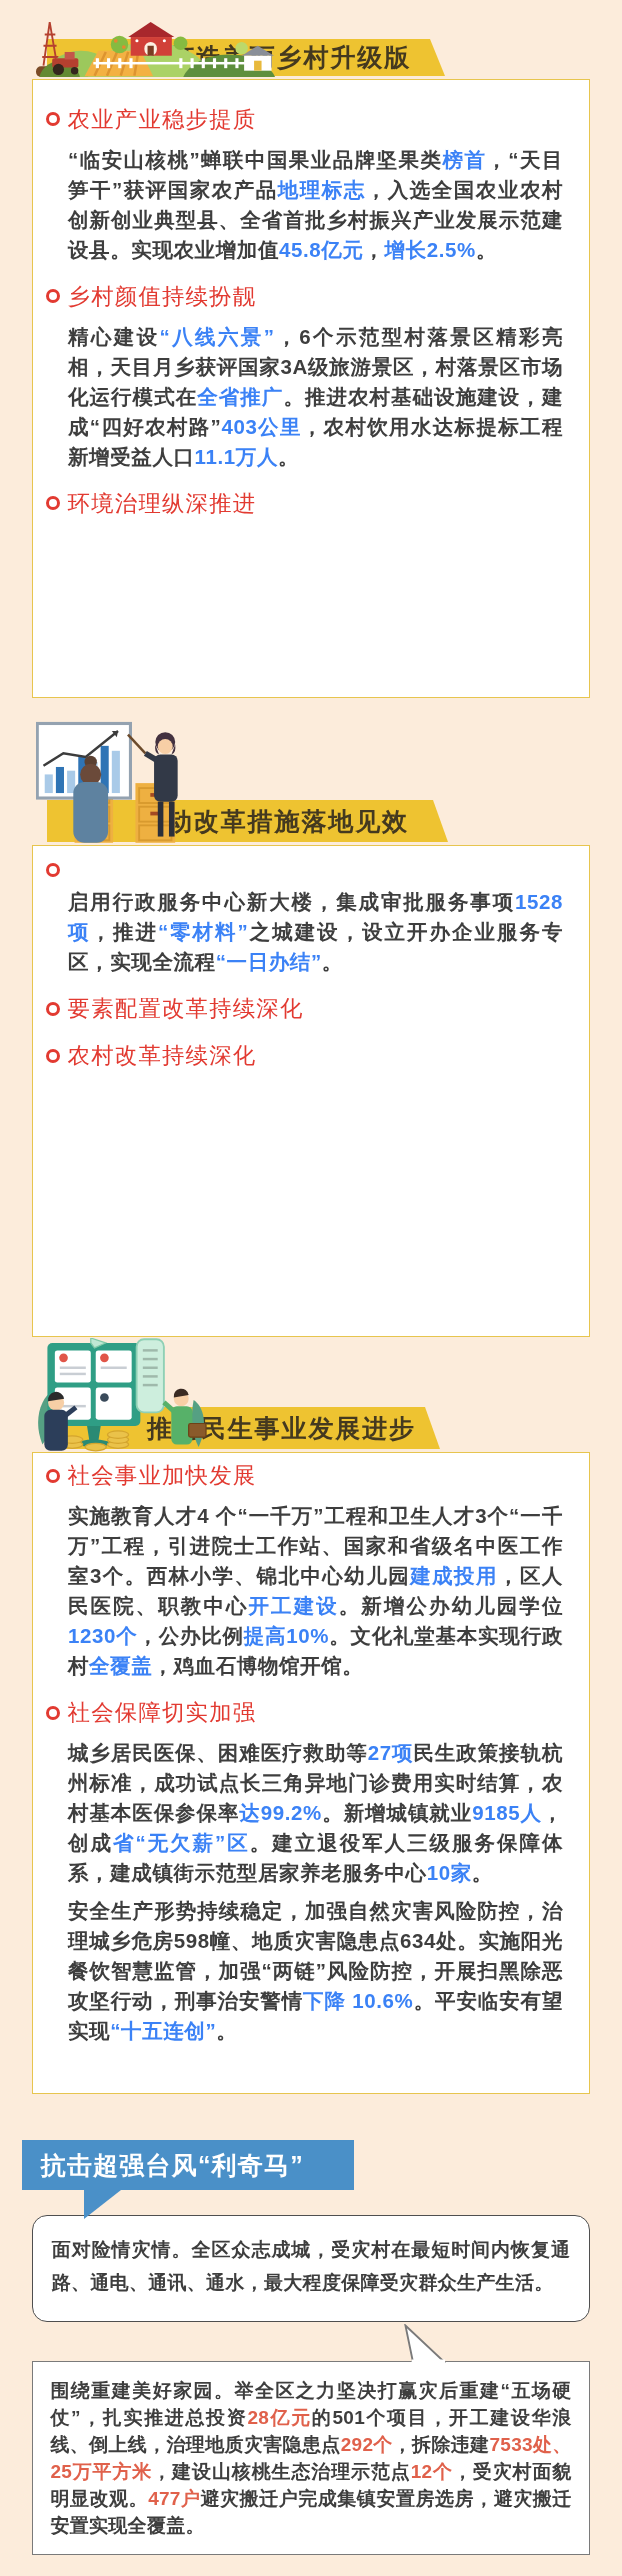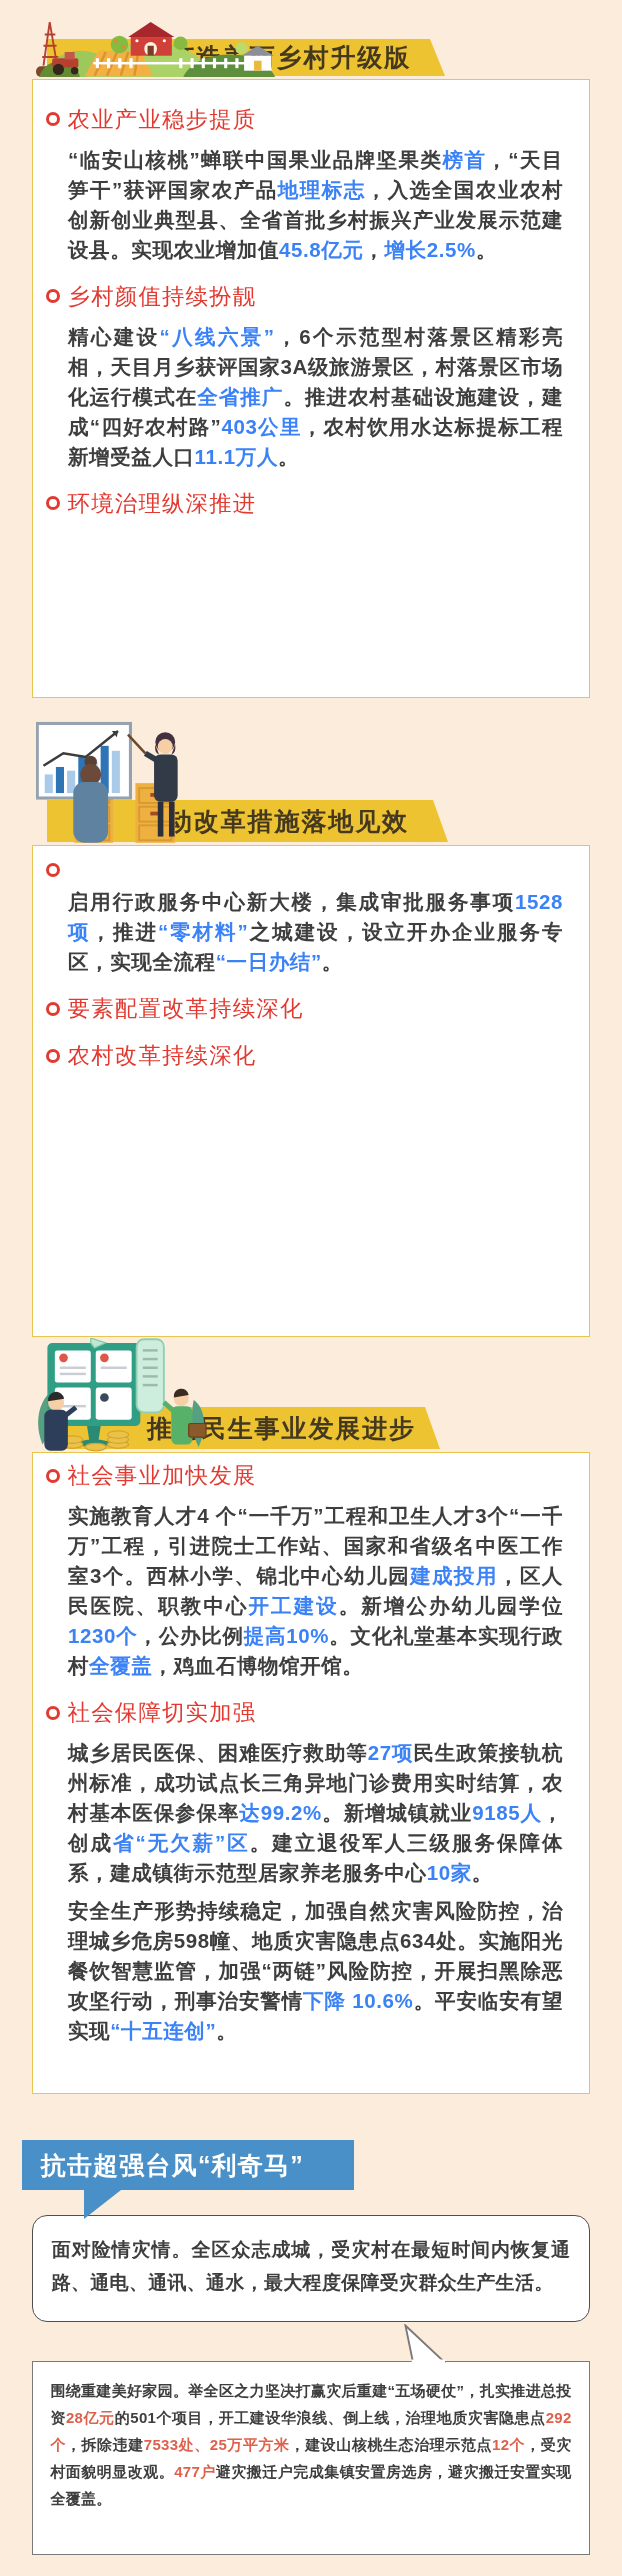--- a/index.html
+++ b/index.html
@@ -52,21 +52,21 @@
     position:absolute; left:32px; top:2215px; width:558px; height:107px;
     background:#ffffff; border:1.9px solid #4f4f4f; border-radius:15px;
     box-sizing:border-box; padding:17.4px 18.7px;
     font-size:19px; line-height:33px; letter-spacing:0.3px; font-weight:600; color:#3e3e3e;
     text-align:justify;
   }
   .rebuild-box{
     position:absolute; left:32px; top:2361px; width:558px; height:194px;
     background:#ffffff; border:1.9px solid #7a7a7a;
     box-sizing:border-box; padding:15px 17.4px;
-    font-size:15px; line-height:27px; letter-spacing:0.3px; font-weight:600; color:#3e3e3e;
+    font-size:19px; line-height:27px; letter-spacing:0.3px; font-weight:600; color:#3e3e3e;
     text-align:justify;
   }
   .tail2{position:absolute; left:398px; top:2324px; z-index:2;}
 </style>
 </head>
 <body>
 
 <div class="page">
 
   <svg class="illus" style="left:36px; top:17.4px;" width="243" height="60" viewBox="0 0 390 96">

